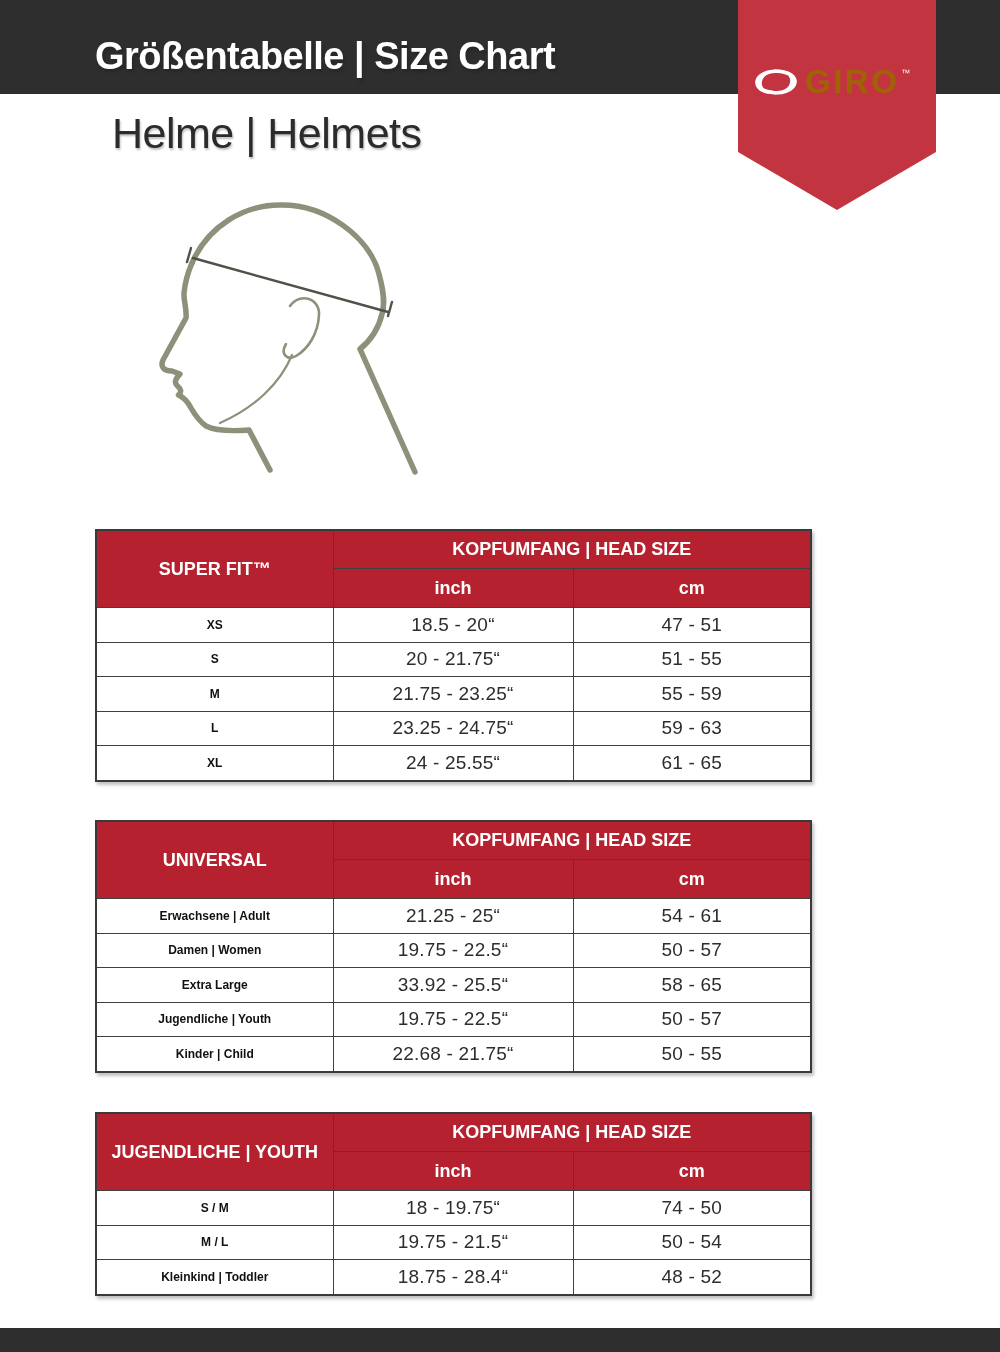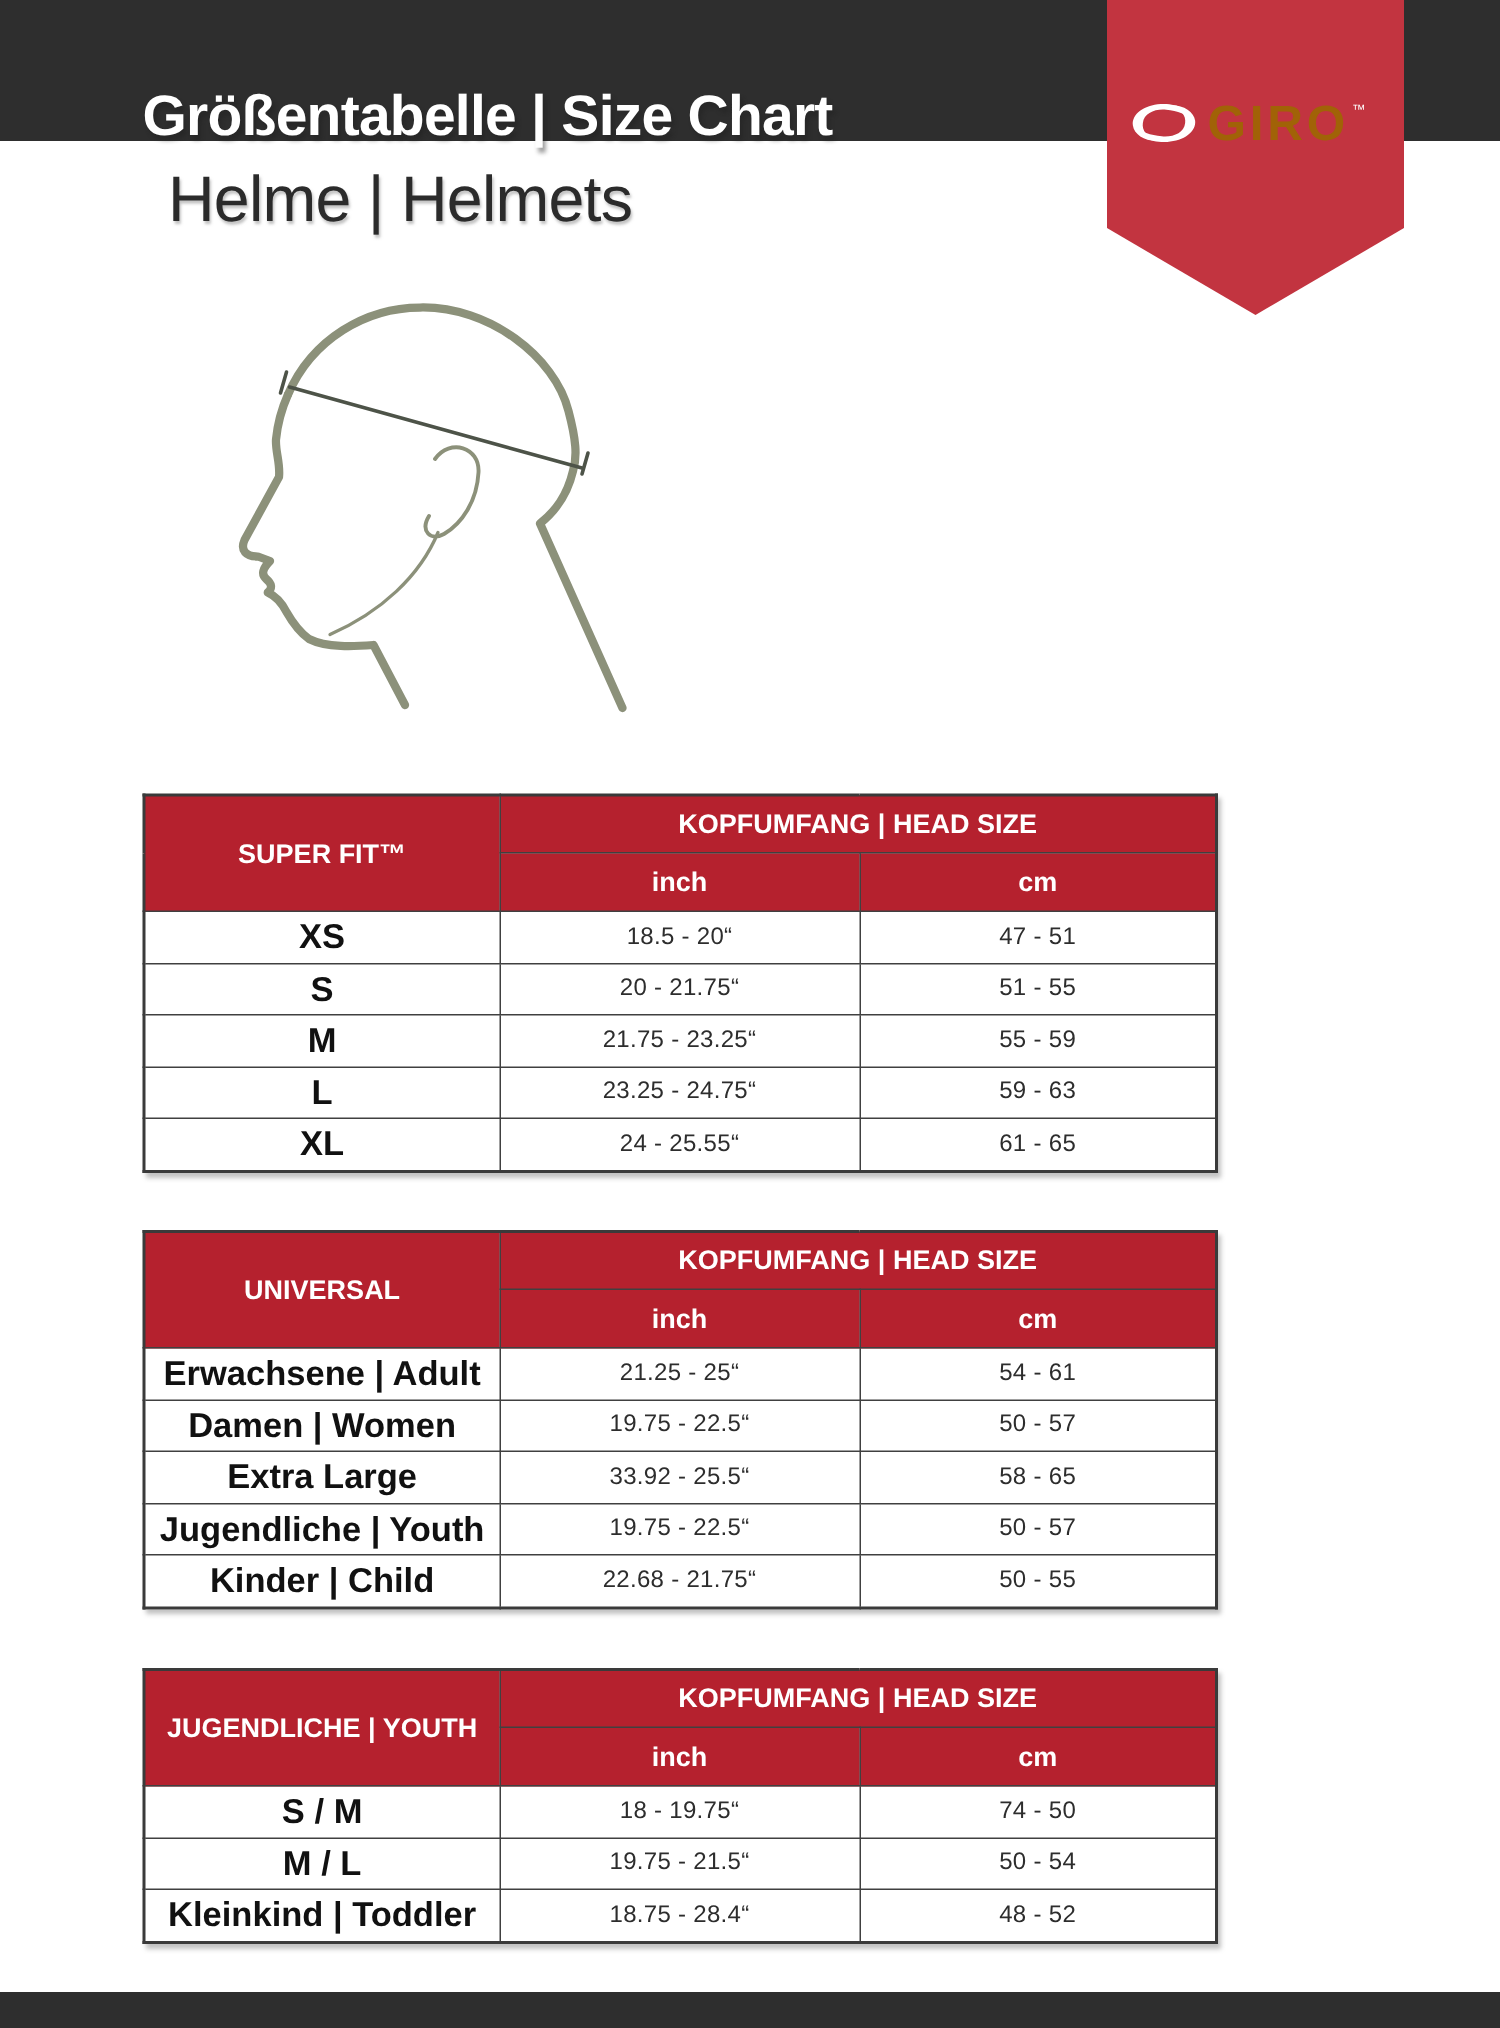--- a/index.html
+++ b/index.html
@@ -7,21 +7,21 @@
     position:relative; width:1000px; height:1352px;
     background:#ffffff; overflow:hidden;
     font-family:"Liberation Sans", sans-serif;
   }
   
   .top-band {
     position:absolute; left:0; top:0; width:1000px; height:94px;
     background:#2e2e2e;
   }
   .main-title {
-    position:absolute; left:95px; top:58px;
+    position:absolute; left:95px; top:36px;
     font-size:38px; font-weight:bold; color:#ffffff;
     line-height:40px; letter-spacing:-0.5px; white-space:nowrap;
     text-shadow:2px 3px 3px rgba(30,30,30,0.45);
   }
   .sub-title {
     position:absolute; left:112px; top:110px;
     font-size:43px; font-weight:normal; color:#2b2b2b;
     line-height:46px; letter-spacing:-0.5px; white-space:nowrap;
     text-shadow:1px 2px 2px rgba(140,140,140,0.55);
   }
@@ -55,22 +55,22 @@
     border:1.6px solid #404040;
     text-align:center; vertical-align:middle;
     padding:0;
   }
   td.cat, td.span-h, td.unit-h {
     background:#b5212e; color:#ffffff; font-weight:bold; font-size:18px;
   }
   tr.hrow1 td { height:37px; }
   tr.hrow2 td { height:38px; }
   tr.drow td { height:33.5px; }
-  td.lbl { font-weight:bold; font-size:23px; color:#111111; }
-  td.val { font-weight:normal; font-size:16px; color:#2d2d2d; letter-spacing:0.2px; }
+  td.lbl { font-weight:bold; font-size:12px; color:#111111; }
+  td.val { font-weight:normal; font-size:19px; color:#2d2d2d; letter-spacing:0.2px; }
   .t1 { top:529px; }
   .t2 { top:820px; }
   .t3 { top:1112px; }
   
   .bottom-band {
     position:absolute; left:0; bottom:0; width:1000px; height:24px;
     background:#2e2e2e;
   }
   .head-illustration { position:absolute; left:140px; top:192px; }
 </style>

